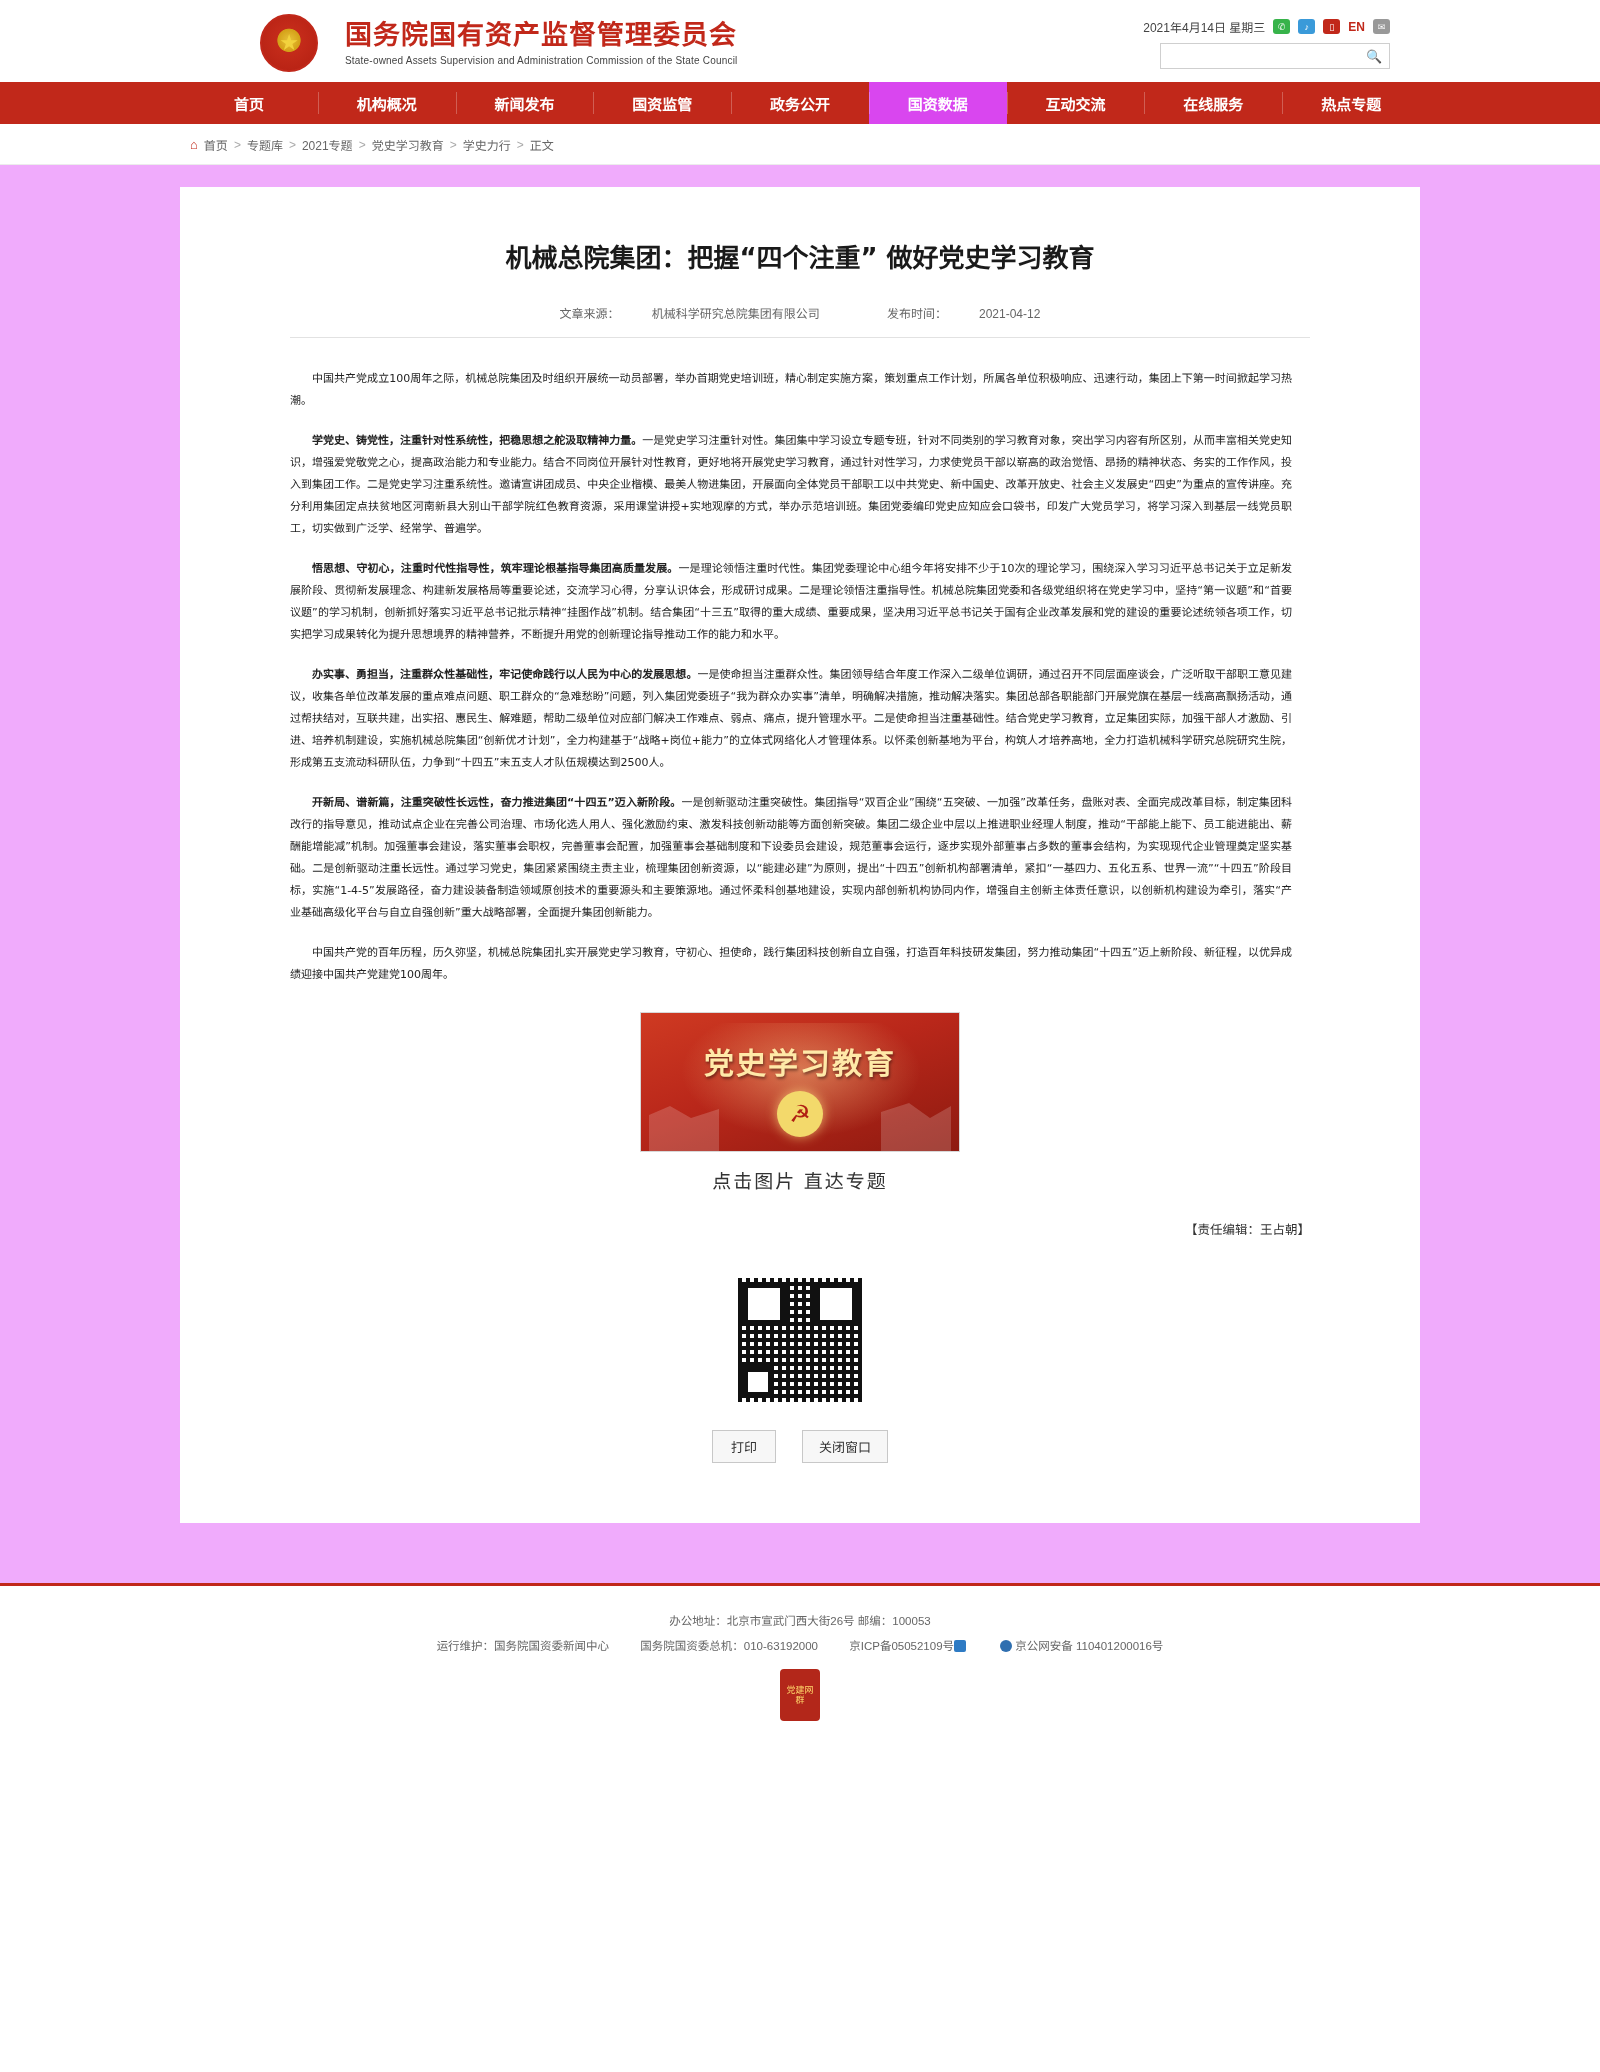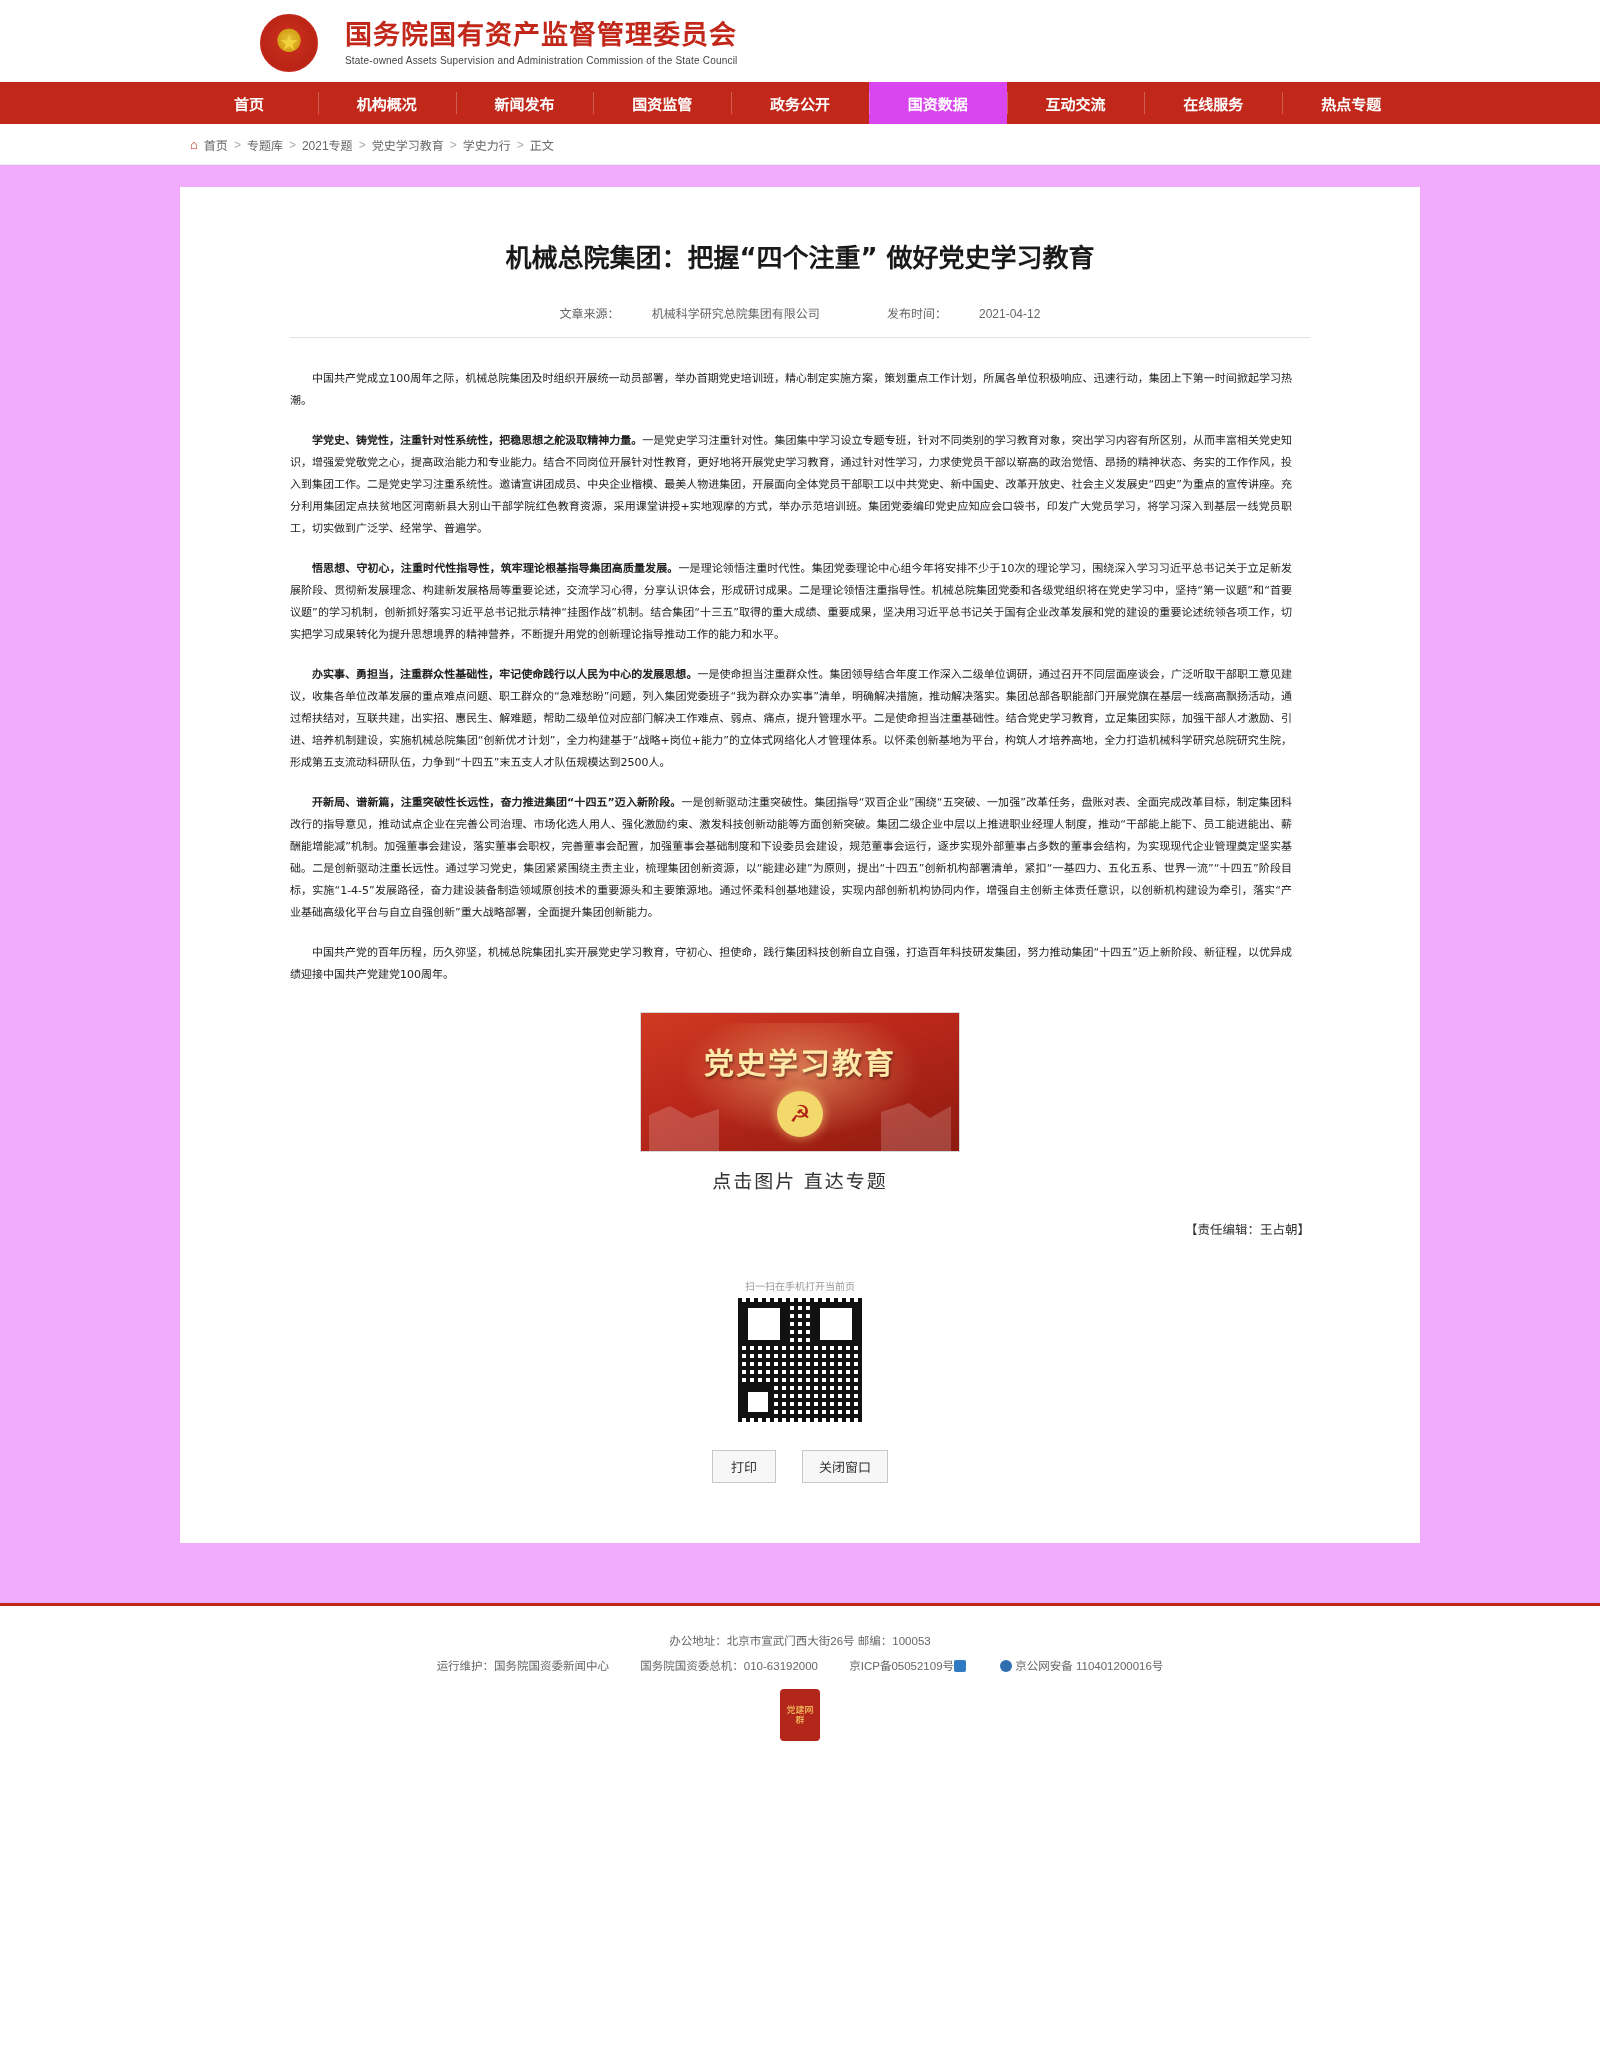--- a/index.html
+++ b/index.html
@@ -389,20 +389,34 @@
 <div class="header">
   <div class="header-inner">
     <div class="brand">
       <div class="emblem"></div>
       <div class="brand-text">
         <div class="brand-cn">国务院国有资产监督管理委员会</div>
         <div class="brand-en">State-owned Assets Supervision and Administration Commission of the State Council</div>
       </div>
     </div>
 
+    <div class="header-right">
+      <div class="topbar">
+        <span class="date">2021年4月14日 星期三</span>
+        <span class="mini-icon ic-green">✆</span>
+        <span class="mini-icon ic-blue">♪</span>
+        <span class="mini-icon ic-red">▯</span>
+        <span class="mini-icon ic-en">EN</span>
+        <span class="mini-icon ic-gray">✉</span>
+      </div>
+      <div class="searchbox">
+        <input type="text" placeholder="" style="">
+        <button class="search-btn">🔍</button>
+      </div>
+    </div>
   </div>
 </div>
 
 <div class="nav">
   <div class="nav-inner" id="nav-inner">
       <div class="nav-item">首页</div>
       <div class="nav-item">机构概况</div>
       <div class="nav-item">新闻发布</div>
       <div class="nav-item">国资监管</div>
       <div class="nav-item">政务公开</div>
@@ -454,21 +468,20 @@
       <div class="promo-title">党史学习教育</div>
       <div class="build-l"></div>
       <div class="build-r"></div>
       <div class="hammer">☭</div>
     </div>
     <div class="promo-caption">点击图片 直达专题</div>
 
     <div class="editor">【责任编辑：王占朝】</div>
 
     <div class="qr-area">
-      <div class="qr-hint">扫一扫在手机打开当前页</div>
       <div class="qr">
           <i></i>
         </div>
     </div>
 
     <div class="btn-row">
       <button class="btn">打印</button>
       <button class="btn">关闭窗口</button>
     </div>
 

